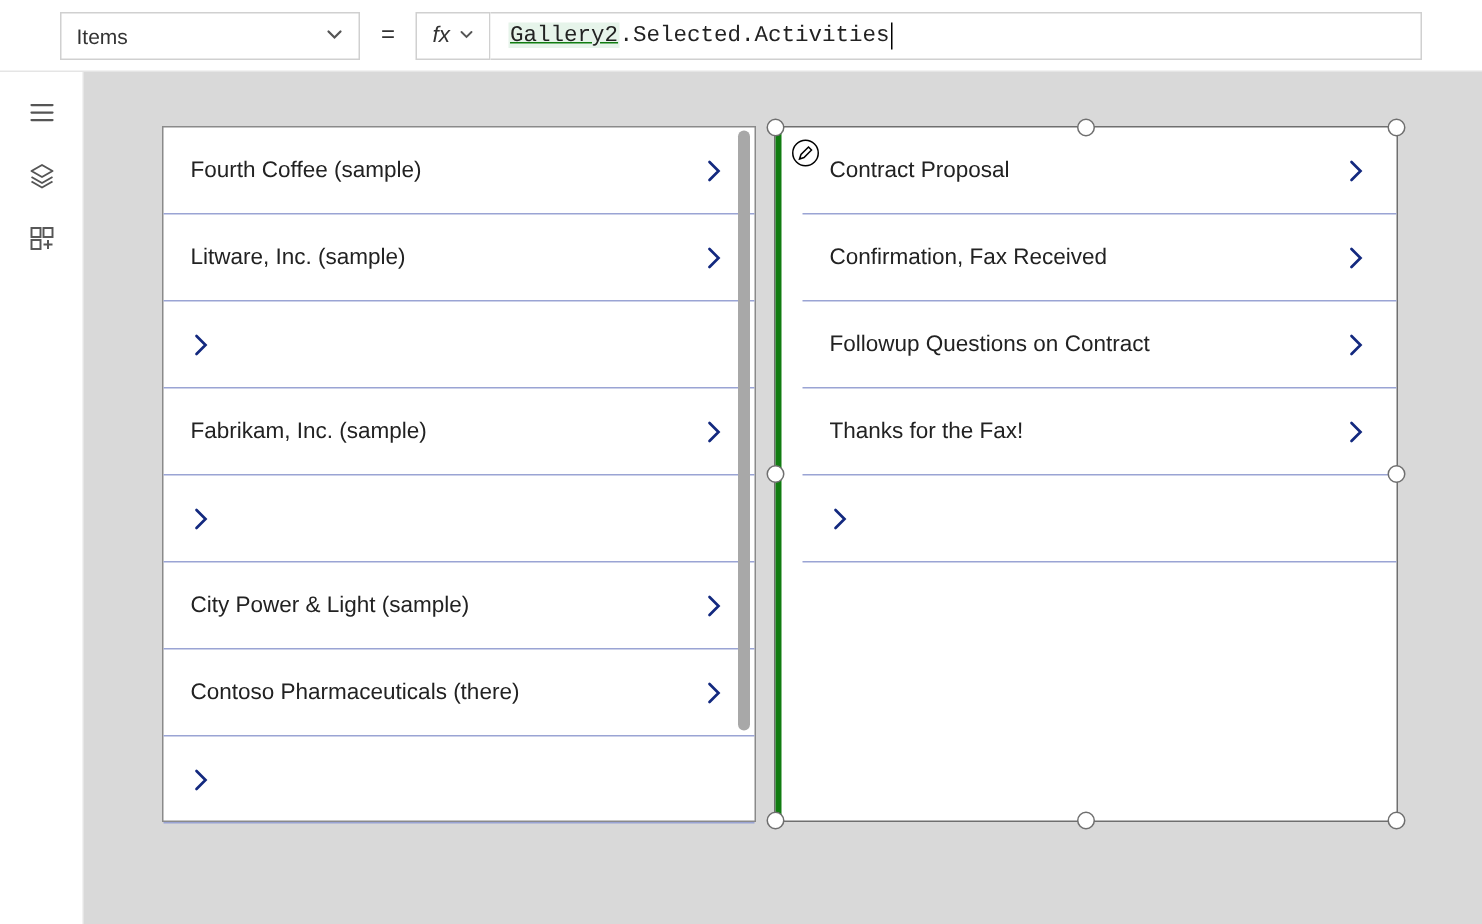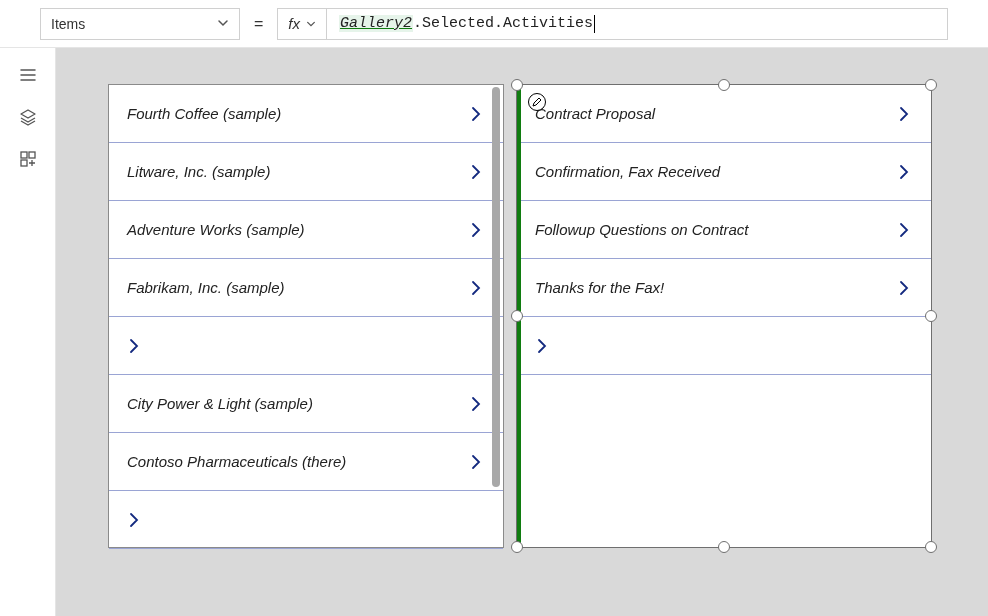--- a/index.html
+++ b/index.html
@@ -45,38 +45,37 @@
     border-left: none;
     display: flex;
     align-items: center;
     padding: 0 12px;
     font-family: Consolas, "Courier New", monospace;
     font-size: 15px;
     color: #222;
     background: #fff;
   }
   .tok-gallery {
-    font-style: italic;
     background: #e6f4ea;
     text-decoration: underline;
     text-decoration-color: #107c10;
     padding: 0 1px;
     color: #222;
   }
   .caret {
     display: inline-block;
     width: 1px;
     height: 18px;
     background: #000;
     vertical-align: middle;
     margin-left: 1px;
   }
 
   
-  .body { flex: 1; display: flex; min-height: 0; font-style: italic; }
+  .body { flex: 1; display: flex; min-height: 0; }
   .leftbar {
     width: 56px;
     border-right: 1px solid #e5e5e5;
     display: flex;
     flex-direction: column;
     align-items: center;
     padding-top: 18px;
     gap: 24px;
     color: #555;
   }
@@ -97,21 +96,21 @@
 
   .gallery {
     position: absolute;
     top: 0;
     background: #fff;
     border: 1px solid #8a8a8a;
     width: 408px;
     height: 464px;
   }
   .g1 { left: 0; width: 396px;}
-  .g2 { left: 408px; width: 416px; }
+  .g2 { left: 408px; width: 416px; padding-left: 18px; }
   .gallery .row {
     display: flex;
     align-items: center;
     justify-content: space-between;
     height: 58px;
     padding: 0 16px 0 18px;
     border-bottom: 1px solid #9aa4d4;
     font-size: 15px;
     color: #222;
     cursor: pointer;
@@ -228,21 +227,20 @@
             </div>
           <div class="row">
               <span>Litware, Inc. (sample)</span>
               <span class="chev">
                 <svg width="14" height="20" viewBox="0 0 14 20">
                   <path d="M4 4l6 6-6 6" stroke="#13297f" stroke-width="1.8" fill="none" stroke-linecap="round"></path>
                 </svg>
               </span>
             </div>
           <div class="row">
-              <span>Adventure Works (sample)</span>
               <span class="chev">
                 <svg width="14" height="20" viewBox="0 0 14 20">
                   <path d="M4 4l6 6-6 6" stroke="#13297f" stroke-width="1.8" fill="none" stroke-linecap="round"></path>
                 </svg>
               </span>
             </div>
           <div class="row">
               <span>Fabrikam, Inc. (sample)</span>
               <span class="chev">
                 <svg width="14" height="20" viewBox="0 0 14 20">

